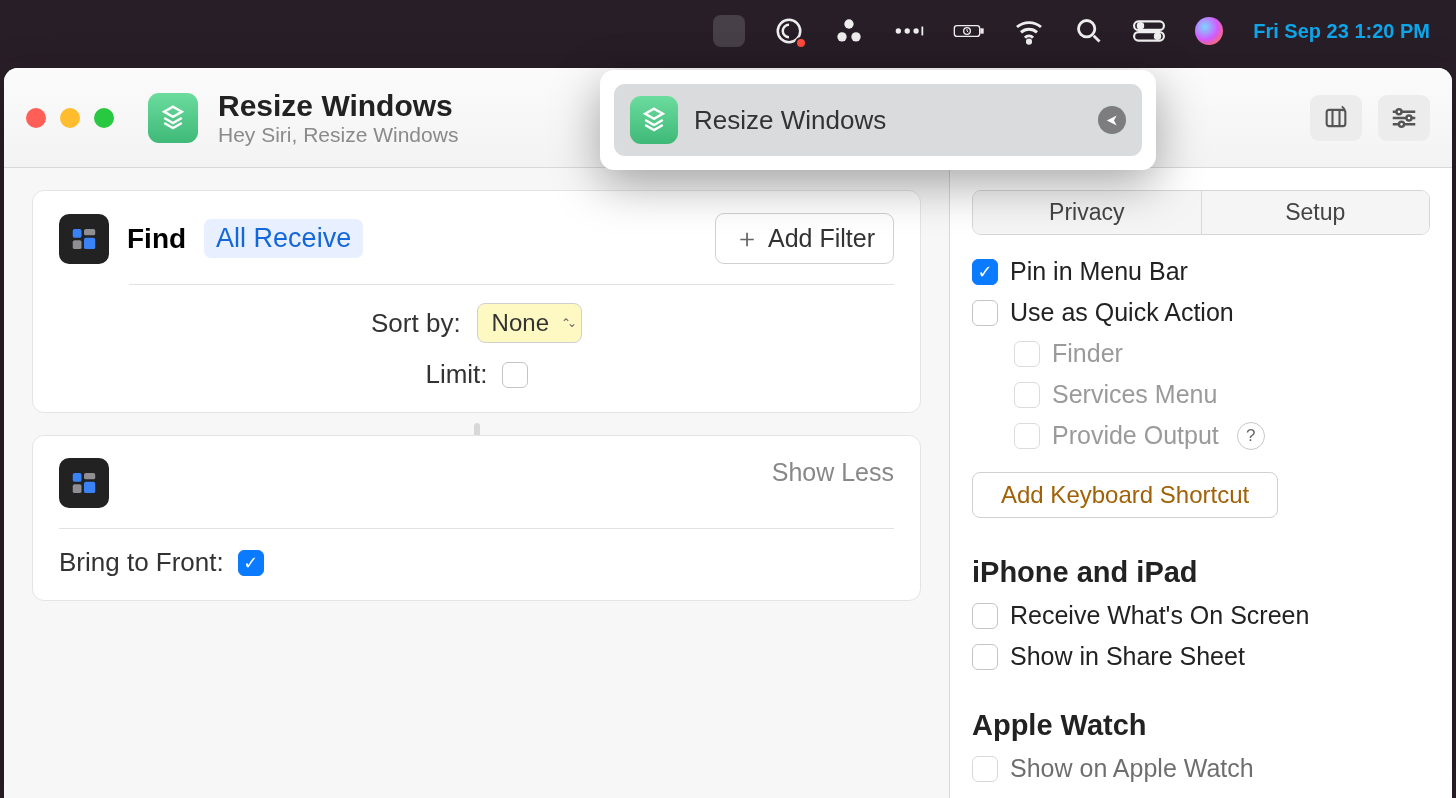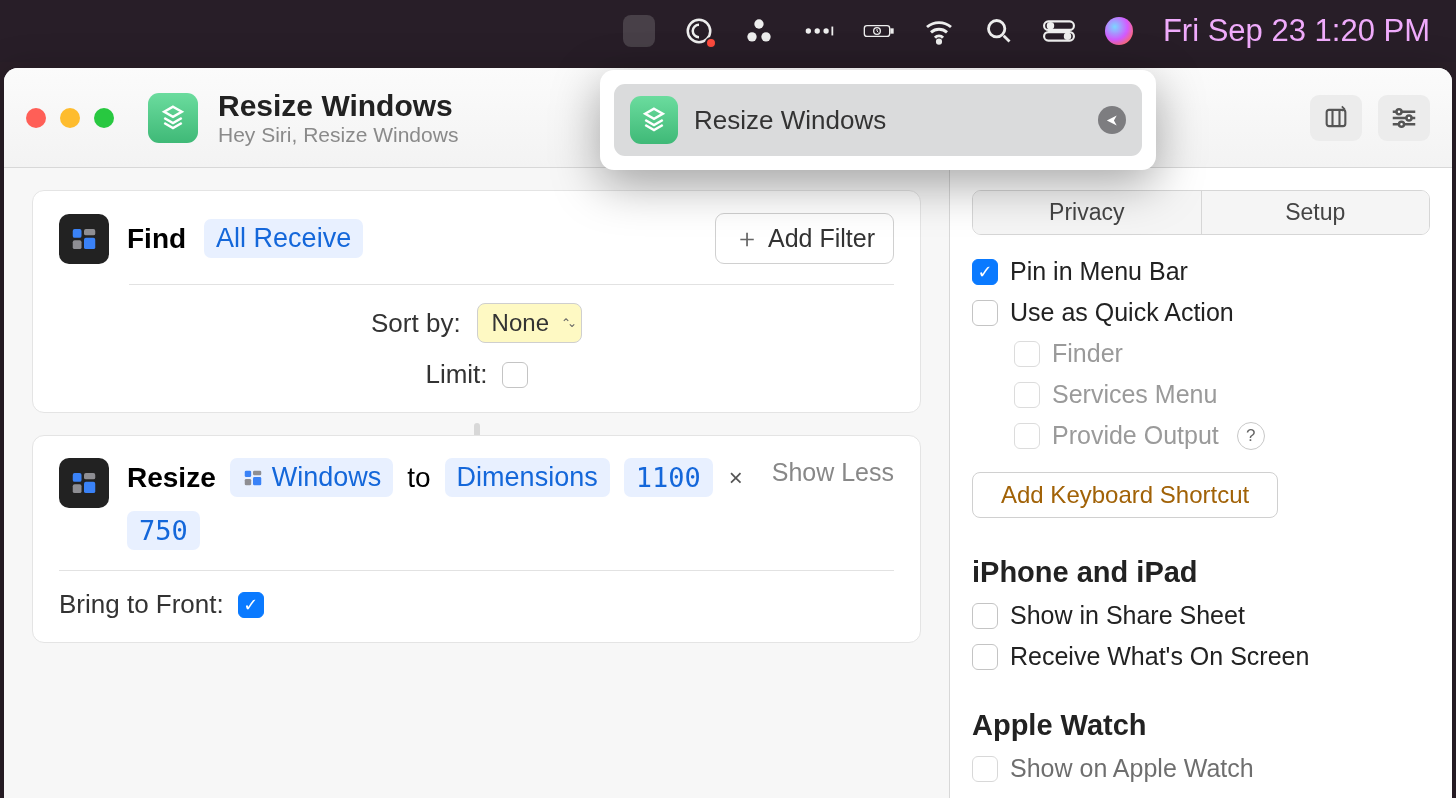--- a/index.html
+++ b/index.html
@@ -1,21 +1,21 @@
 <!DOCTYPE html>
 <html><head>
 <meta charset="utf-8">
 <style>
 * { margin: 0; padding: 0; box-sizing: border-box; font-family: -apple-system, "Helvetica Neue", Arial, sans-serif; }
 body { width: 1456px; height: 798px; background: #2a1f28; overflow: hidden; }
 
 
 .menubar { height: 62px; background: rgba(40,30,40,0.9); display: flex; align-items: center; justify-content: flex-end; padding: 0 26px; gap: 28px; }
 .menubar .mb-icon { width: 32px; height: 32px; display: flex; align-items: center; justify-content: center; color: #e8e8e8; }
-.menubar .mb-time { color: #f0abfc; font-size: 31px; font-weight: 400; white-space: nowrap; }
+.menubar .mb-time { color: #0ea5e9; font-size: 20px; font-weight: 700; white-space: nowrap; }
 .mb-active { background: #484048; border-radius: 8px; padding: 8px 16px; }
 
 
 .window { position: absolute; top: 68px; left: 4px; right: 4px; bottom: 0; background: #fff; border-radius: 14px 14px 0 0; overflow: hidden; box-shadow: 0 8px 40px rgba(0,0,0,0.3); }
 
 .titlebar { height: 100px; background: linear-gradient(#fbfbfb,#f3f3f3); border-bottom: 1px solid #d8d8d8; display: flex; align-items: center; padding: 0 22px; position: relative; }
 .traffic { display: flex; gap: 14px; margin-right: 34px; }
 .traffic span { width: 20px; height: 20px; border-radius: 50%; }
 .tr-close { background: #ff5f57; }
 .tr-min { background: #febc2e; }
@@ -213,37 +213,20 @@
       <div class="card">
         <div class="cardhead" style="align-items:flex-start">
           <div class="actionicon mission">
             <svg viewBox="0 0 24 24" fill="none">
                 <rect x="3" y="4" width="7" height="7" rx="1.5" fill="#3a82f7"></rect>
                 <rect x="12" y="4" width="9" height="5" rx="1.5" fill="#8e8e93"></rect>
                 <rect x="12" y="11" width="9" height="9" rx="1.5" fill="#3a82f7"></rect>
                 <rect x="3" y="13" width="7" height="7" rx="1.5" fill="#8e8e93"></rect>
               </svg>
           </div>
-          <div class="flexwrap">
-            <span class="cardtitle">Resize</span>
-            <span class="chip" style="display:inline-flex;align-items:center;gap:8px">
-              <svg viewBox="0 0 24 24" width="22" height="22">
-                  <rect x="3" y="4" width="7" height="7" rx="1.5" fill="#3a82f7"></rect>
-                  <rect x="12" y="4" width="9" height="5" rx="1.5" fill="#8e8e93"></rect>
-                  <rect x="12" y="11" width="9" height="9" rx="1.5" fill="#3a82f7"></rect>
-                  <rect x="3" y="13" width="7" height="7" rx="1.5" fill="#8e8e93"></rect>
-                </svg>
-              <span>Windows</span>
-            </span>
-            <span class="cardtitle" style="font-weight:500">to</span>
-            <span class="chip">Dimensions</span>
-            <span class="chip chip-mono">1100</span>
-            <span class="xsep">×</span>
-            <span class="chip chip-mono" style="margin-top:4px">750</span>
-          </div>
           <span class="showless">Show Less</span>
         </div>
         <hr class="hr" style="margin-left:0">
         <div class="row" style="margin-left:0">
           <span class="label">Bring to Front:</span>
           <span class="chk on">✓</span>
         </div>
       </div>
 
     </div>
@@ -274,25 +257,25 @@
         <span class="chk"></span>
         <span>Provide Output</span>
         <span class="help">?</span>
       </div>
 
       <button class="kbdbtn">Add Keyboard Shortcut</button>
 
       <div class="sectionhdr">iPhone and iPad</div>
       <div class="optrow">
         <span class="chk"></span>
+        <span>Receive What's On Screen</span>
+      </div>
+      <div class="optrow">
+        <span class="chk"></span>
         <span>Show in Share Sheet</span>
-      </div>
-      <div class="optrow">
-        <span class="chk"></span>
-        <span>Receive What's On Screen</span>
       </div>
 
       <div class="sectionhdr">Apple Watch</div>
       <div class="optrow" style="opacity:.65">
         <span class="chk"></span>
         <span>Show on Apple Watch</span>
       </div>
     </div>
   </div>
 </div>

